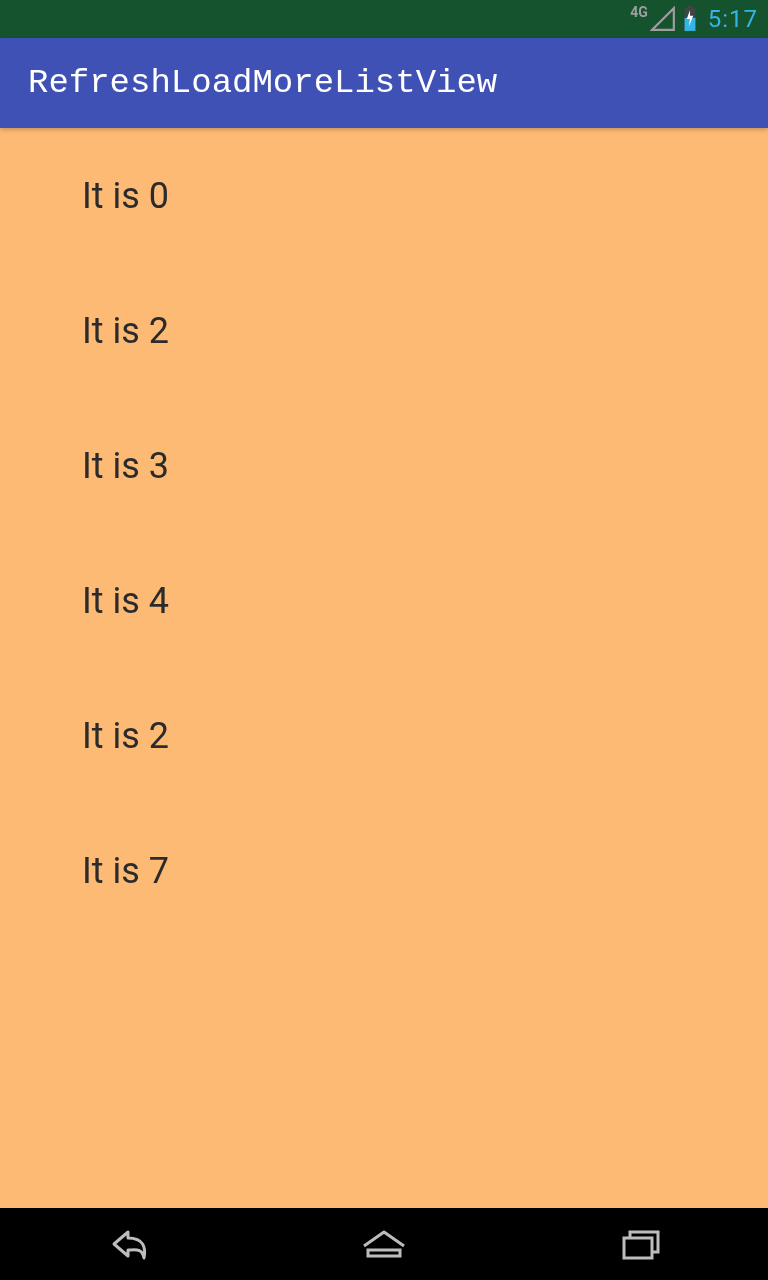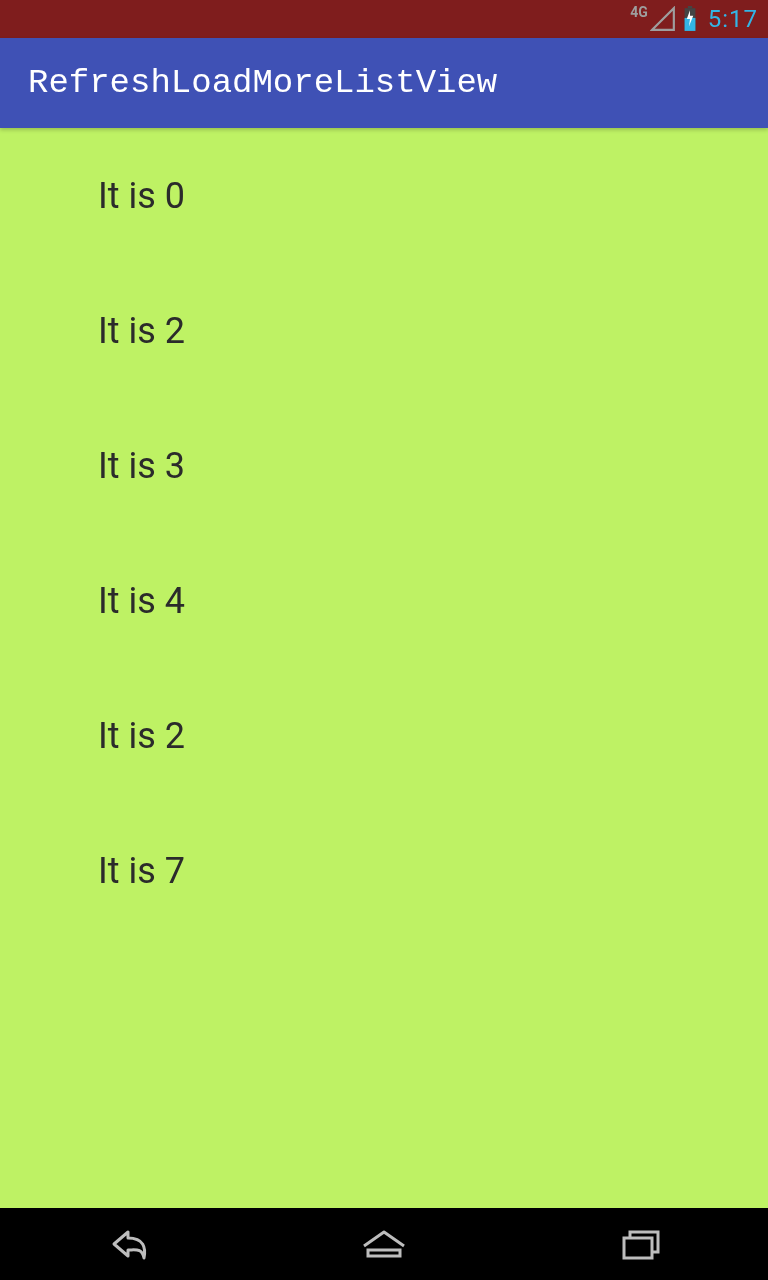--- a/index.html
+++ b/index.html
@@ -14,21 +14,21 @@
   }
   .device {
     width: 768px;
     height: 1280px;
     display: flex;
     flex-direction: column;
   }
   
   .status-bar {
     height: 38px;
-    background: #7f1d1d;
+    background: #14532d;
     color: #fff;
     display: flex;
     align-items: center;
     justify-content: flex-end;
     padding-right: 10px;
     gap: 6px;
     font-size: 24px;
   }
   .status-4g {
     color: #9e9e9e;
@@ -59,23 +59,22 @@
     font-family: Liberation Mono, monospace;
   }
   .app-title {
     color: #fff;
     font-size: 34px;
     font-weight: 500;
   }
   
   .content {
     flex: 1;
-    background: #bef264;
+    background: #fdba74;
     overflow: hidden;
-    padding-left: 16px;
   }
   .list {
     display: flex;
     flex-direction: column;
   }
   .list-item {
     height: 135px;
     display: flex;
     align-items: center;
     padding-left: 82px;

